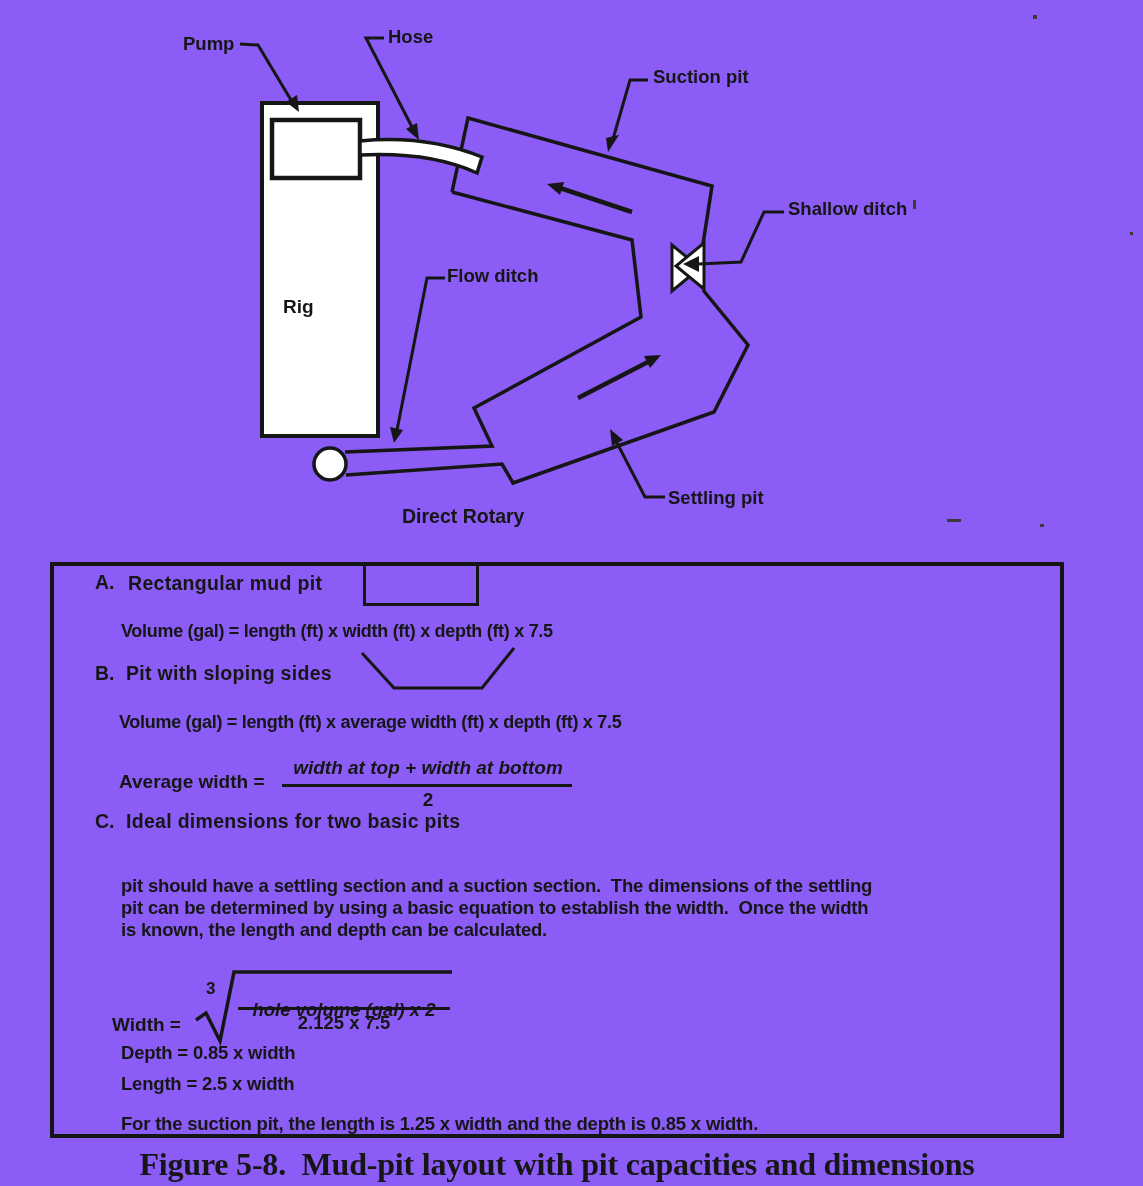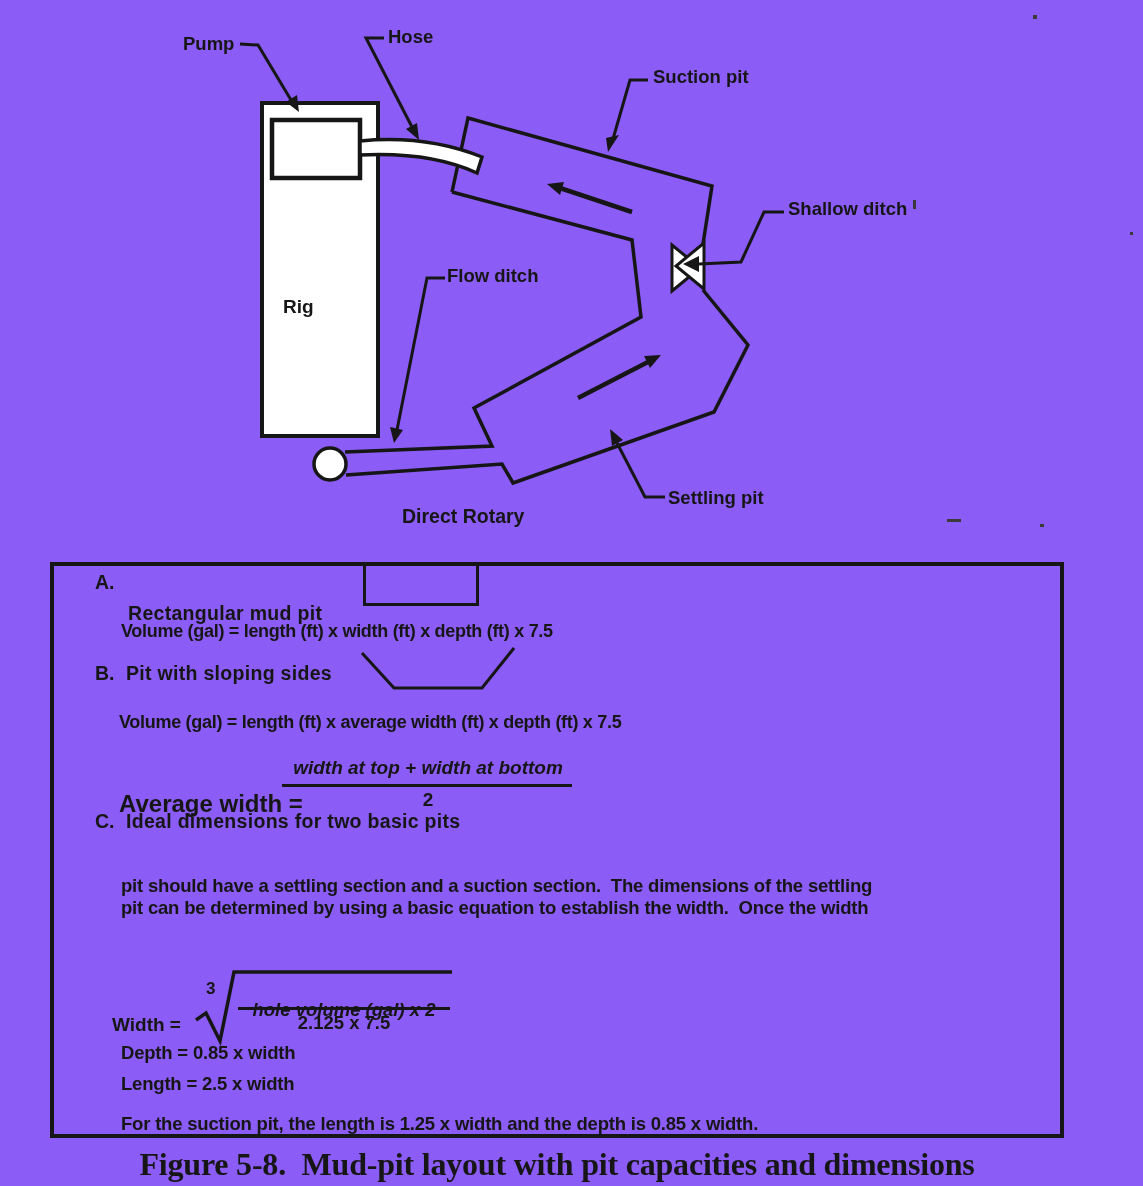--- a/index.html
+++ b/index.html
@@ -113,44 +113,45 @@
     <text x="447" y="282" font-size="18.5">Flow ditch</text>
     <text x="668" y="504" font-size="18.5">Settling pit</text>
     <text x="402" y="523" font-size="19.5">Direct Rotary</text>
   </svg>
 
   
   <div class="panel-border"></div>
 
   
   <div class="lbl item-letter" style="left:95px;top:571px;">A.</div>
-  <div class="lbl item-title" style="left:128px;top:602px;">Rectangular mud pit</div>
+  <div class="lbl item-title" style="left:128px;top:572px;">Rectangular mud pit</div>
   <div class="a-rect"></div>
   <div class="lbl formula" style="left:121px;top:621px;">Volume (gal) = length (ft) x width (ft) x depth (ft) x 7.5</div>
 
   
   <div class="lbl item-letter" style="left:95px;top:662px;">B.</div>
   <div class="lbl item-title" style="left:126px;top:662px;">Pit with sloping sides</div>
   <svg style="position:absolute;left:355px;top:645px;" width="170" height="50" viewBox="0 0 170 50">
     <polyline points="7,8 39,43 127,43 159,3" fill="none" stroke="#161616" stroke-width="3"></polyline>
   </svg>
   <div class="lbl formula" style="left:119px;top:712px;">Volume (gal) = length (ft) x average width (ft) x depth (ft) x 7.5</div>
 
   
-  <div class="lbl" style="left:119px;top:771px;font-size:24px;margin-top:19px;">Average width =</div>
+  <div class="lbl" style="left:119px;top:771px;font-size:19px;">Average width =</div>
   <div class="lbl frac-num" style="left:284px;top:757px;width:288px;">width at top + width at bottom</div>
   <div class="frac-bar" style="left:282px;top:784px;width:290px;"></div>
   <div class="lbl frac-den" style="left:284px;top:789px;width:288px;">2</div>
 
   
   <div class="lbl item-letter" style="left:95px;top:810px;">C.</div>
   <div class="lbl item-title" style="left:126px;top:810px;">Ideal dimensions for two basic pits</div>
 
   <div class="lbl para-line" style="left:121px;top:875px;">pit should have a settling section and a suction section.  The dimensions of the settling</div>
   <div class="lbl para-line" style="left:121px;top:897px;">pit can be determined by using a basic equation to establish the width.  Once the width</div>
+  <div class="lbl para-line" style="left:121px;top:919px;">is known, the length and depth can be calculated.</div>
 
   
   <div class="lbl" style="left:112px;top:1014px;font-size:19px;">Width =</div>
   <svg style="position:absolute;left:190px;top:960px;" width="270" height="88" viewBox="0 0 270 88">
     <polyline points="6,60 16,53 30,81 44,12 262,12" fill="none" stroke="#161616" stroke-width="3.5"></polyline>
     <text x="16" y="34" font-size="17">3</text>
   </svg>
   <div class="lbl frac-num" style="left:240px;top:982px;width:208px;font-size:18.5px;margin-top:17px;">hole volume (gal) x 2</div>
   <div class="frac-bar" style="left:238px;top:1007px;width:212px;"></div>
   <div class="lbl frac-den" style="left:240px;top:1012px;width:208px;font-size:18.5px;">2.125 x 7.5</div>

